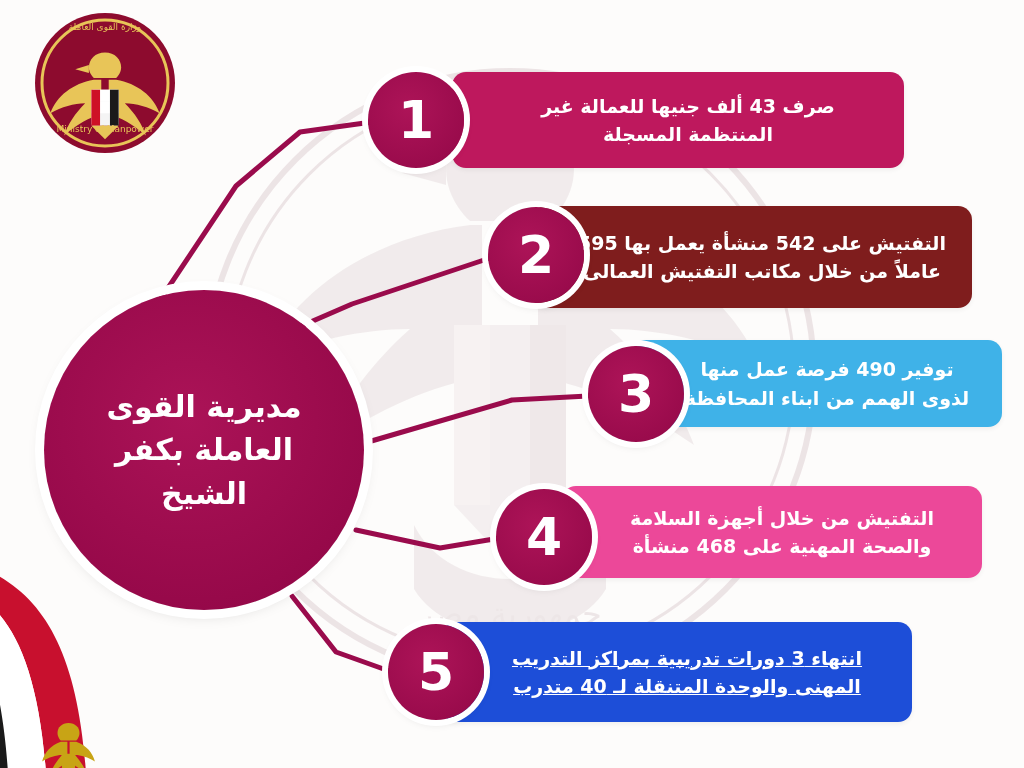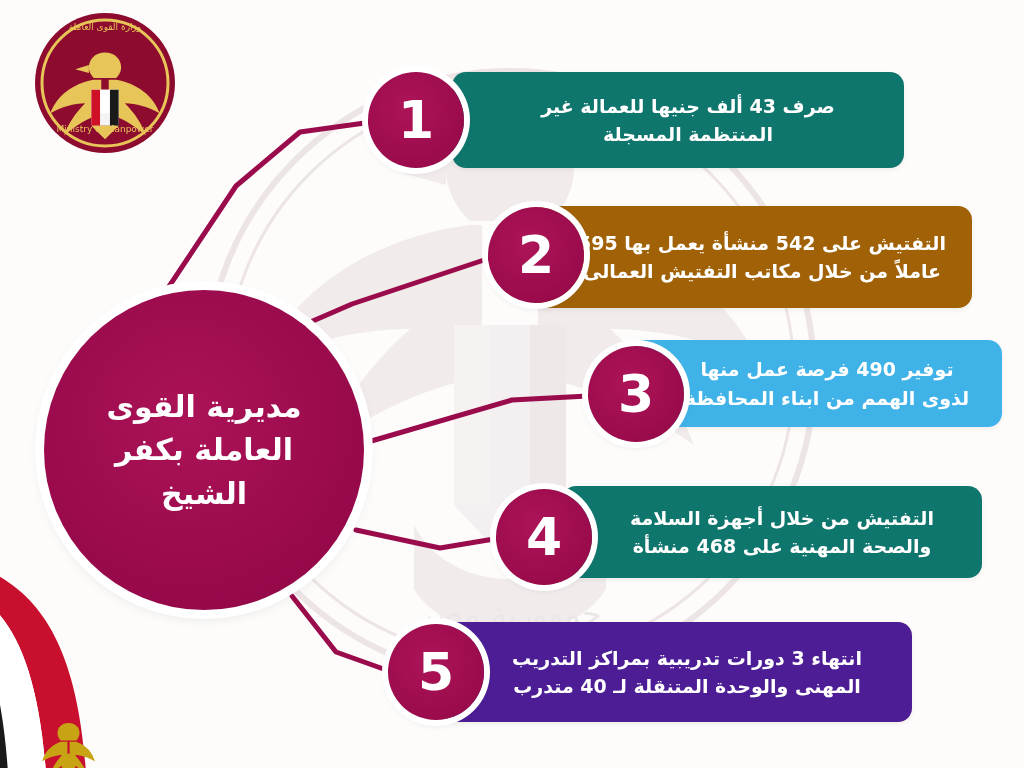--- a/index.html
+++ b/index.html
@@ -210,48 +210,48 @@
       <path d="M368 442 L512 400 L588 396"></path>
       <path d="M356 530 L440 548 L500 538"></path>
       <path d="M292 596 L336 652 L392 672"></path>
     </g>
   </svg>
 
   <div class="center-node">
     <div class="center-node-label">مديرية القوى العاملة بكفر الشيخ</div>
   </div>
 
-  <div class="bar" id="bar-1" style="background:#0f766e;">
+  <div class="bar" id="bar-1" style="background:#be185d;">
     <span>صرف 43 ألف جنيها للعمالة غير المنتظمة المسجلة</span>
   </div>
   <div class="badge" id="badge-1">
     <span>1</span>
   </div>
 
-  <div class="bar" id="bar-2" style="background:#a16207;">
+  <div class="bar" id="bar-2" style="background:#7f1d1d;">
     <span>التفتيش على 542 منشأة يعمل بها 595 عاملاً من خلال مكاتب التفتيش العمالى</span>
   </div>
   <div class="badge" id="badge-2">
     <span>2</span>
   </div>
 
   <div class="bar" id="bar-3" style="background:#3fb2e8;">
     <span>توفير 490 فرصة عمل منها لذوى الهمم من ابناء المحافظة</span>
   </div>
   <div class="badge" id="badge-3">
     <span>3</span>
   </div>
 
-  <div class="bar" id="bar-4" style="background:#0f766e;">
+  <div class="bar" id="bar-4" style="background:#ec4899;">
     <span>التفتيش من خلال أجهزة السلامة والصحة المهنية على 468 منشأة</span>
   </div>
   <div class="badge" id="badge-4">
     <span>4</span>
   </div>
 
-  <div class="bar" id="bar-5" style="background:#4c1d95;">
+  <div class="bar" id="bar-5" style="background:#1d4ed8;text-decoration:underline;">
     <span>انتهاء 3 دورات تدريبية بمراكز التدريب المهنى والوحدة المتنقلة لـ 40 متدرب</span>
   </div>
   <div class="badge" id="badge-5">
     <span>5</span>
   </div>
 
 </div>
 
 </body></html>

